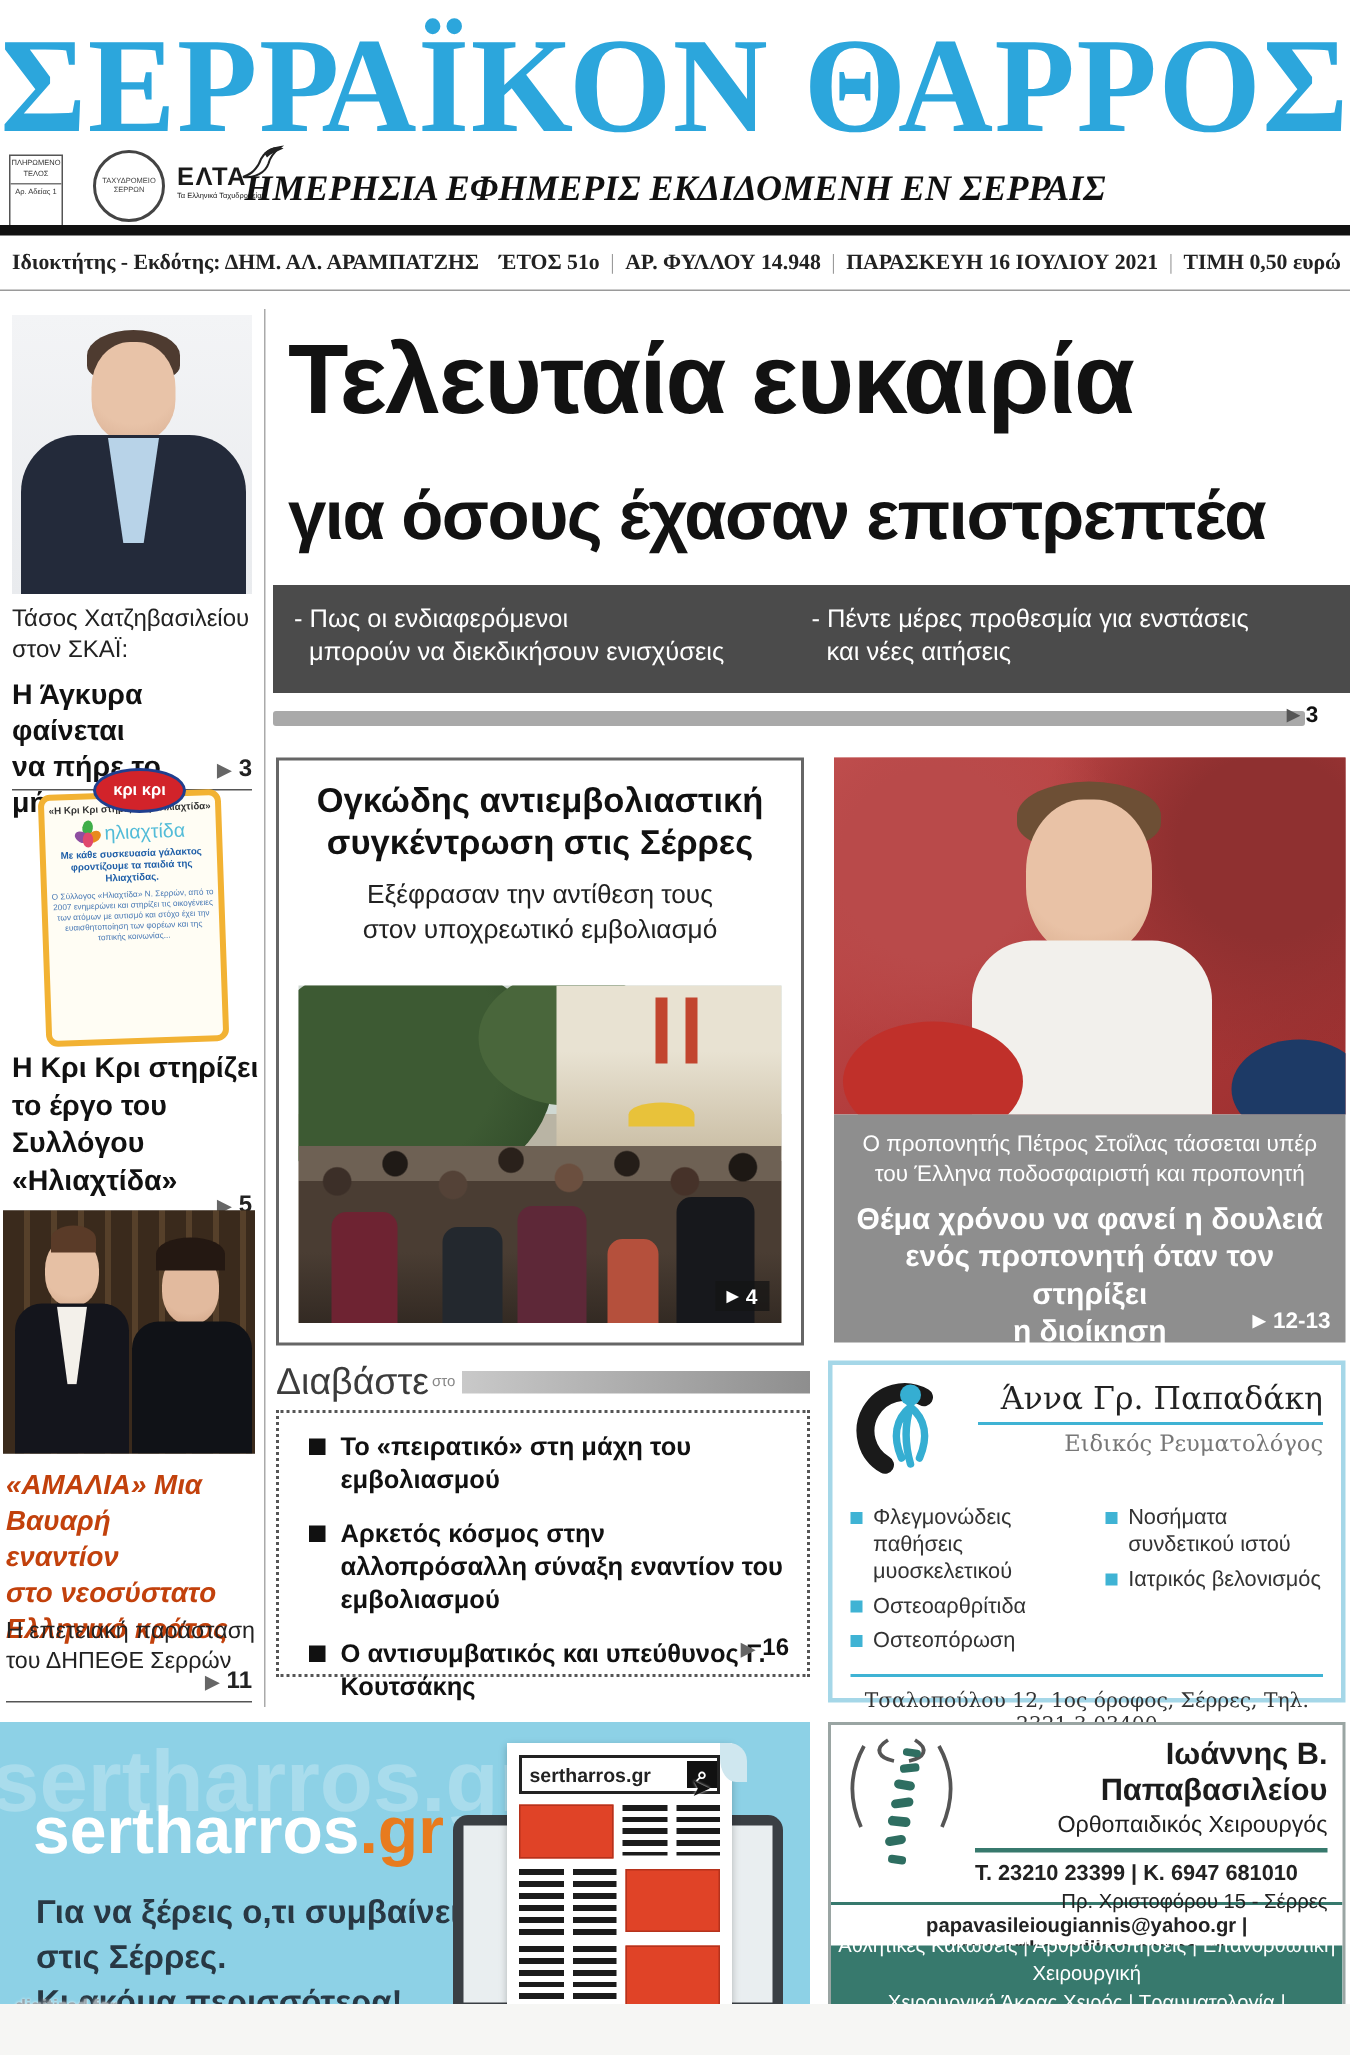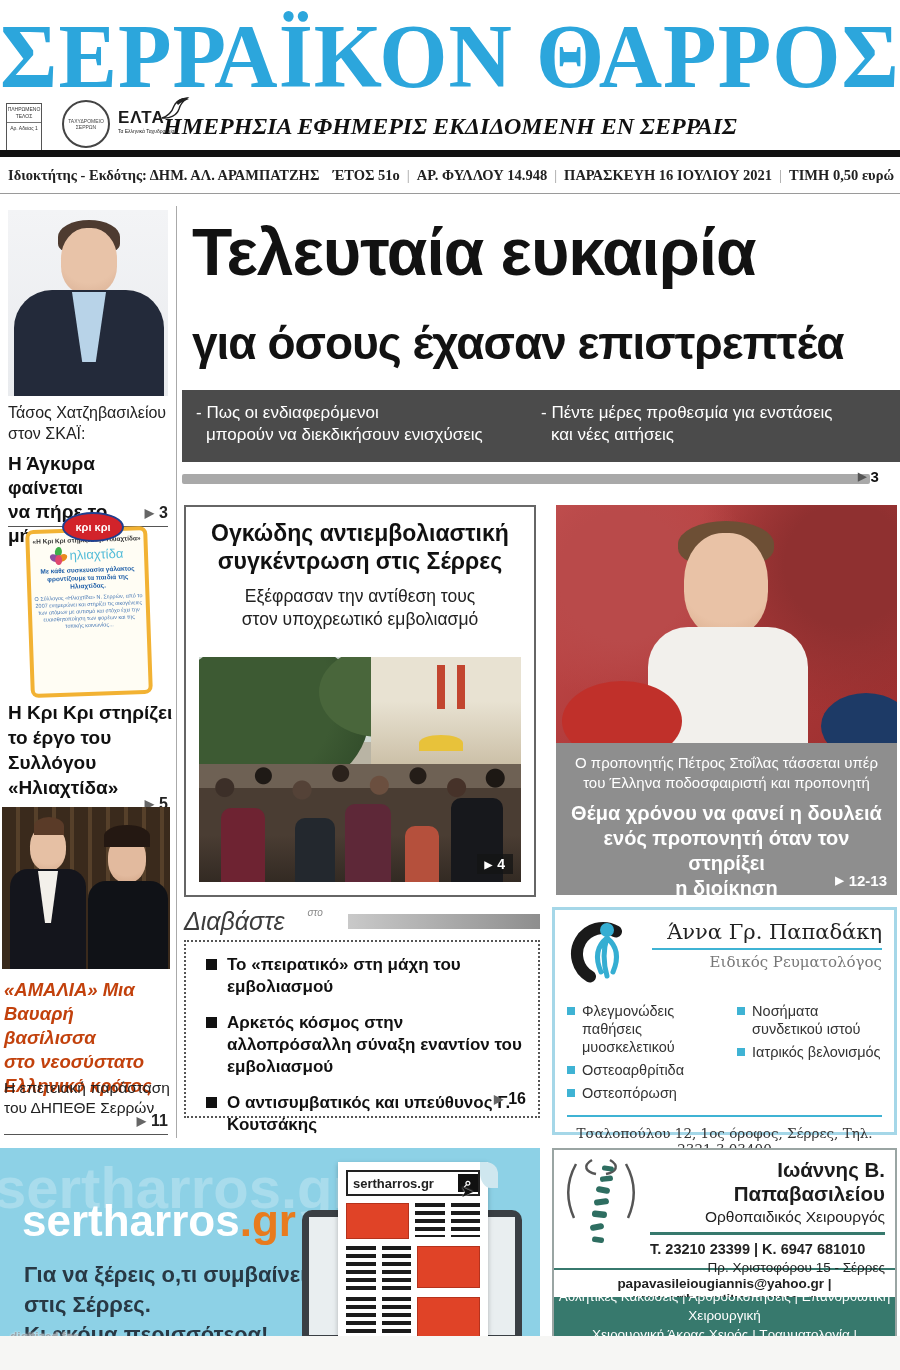--- a/index.html
+++ b/index.html
@@ -120,21 +120,21 @@
   .mic-red{position:absolute;left:6px;bottom:-18px;width:120px;height:80px;border-radius:50%;background:#c0302a;}
   .mic-blue{position:absolute;right:-14px;bottom:-16px;width:90px;height:66px;border-radius:50%;background:#1d3a66;}
   .rcap{left:556px;top:743px;width:341px;height:152px;background:#8e8e8e;color:#fff;box-sizing:border-box;padding:10px 10px 6px;}
   .rcap .c1{font-size:15px;text-align:center;line-height:20px;}
   .rcap .c2{margin-top:8px;font-size:20px;font-weight:bold;text-align:center;line-height:25px;}
   .rcap .ref{position:absolute;right:10px;bottom:6px;display:flex;gap:5px;align-items:center;font-weight:bold;font-size:15px;}
   .rcap .arr{font-size:11px;}
 
   
   .paras{left:184px;top:907px;width:356px;height:225px;}
-  .paras-head{display:flex;align-items:flex-start;gap:23px;font-style:italic;}
+  .paras-head{display:flex;align-items:center;gap:2px;}
   .paras-head .w1{font-size:25px;color:#3c3c3c;}
   .paras-head .w2{font-size:10px;color:#888;}
   .paras-head .w3{font-family:"Liberation Mono",monospace;font-size:25px;font-weight:bold;color:#111;letter-spacing:3px;}
   .paras-head .bar{flex:1;height:15px;background:linear-gradient(90deg,#c9c9c9,#8e8e8e);margin-left:2px;align-self:center;}
   .paras-box{margin-top:4px;border:2px dotted #555;height:178px;box-sizing:border-box;padding:12px 12px 4px 20px;position:relative;}
   .pitem{display:flex;gap:10px;font-weight:bold;font-size:17px;color:#111;line-height:22px;margin-bottom:14px;}
   .pitem .sq{width:11px;height:11px;background:#111;margin-top:5px;flex:none;}
   .ref16{position:absolute;right:12px;bottom:8px;display:flex;gap:5px;align-items:center;font-weight:bold;font-size:16px;color:#111;}
   .ref16 .arr{color:#666;font-size:12px;}
 
@@ -280,21 +280,21 @@
       <div style="position:absolute;left:30px;top:46px;width:20px;height:52px;background:#f3f0ea;clip-path:polygon(0 0,100% 0,65% 100%,35% 100%);"></div>
     </div>
     <div class="fig" style="left:86px;top:28px;width:80px;height:134px;">
       <div style="position:absolute;left:20px;top:0;width:38px;height:48px;border-radius:46%;background:radial-gradient(circle at 50% 40%,#e2ba9e 0 62%,#cfa284 100%);"></div>
       <div style="position:absolute;left:16px;top:-10px;width:46px;height:22px;border-radius:50% 50% 0 0;background:#241812;"></div>
       <div style="position:absolute;left:0;top:46px;width:80px;height:88px;border-radius:18px 18px 0 0;background:#101217;"></div>
     </div>
   </div>
   <div class="abs l-title3">
     <div>«ΑΜΑΛΙΑ» Μια Βαυαρή</div>
-    <div>βασίλισσα</div>
+    <div>εναντίον</div>
     <div>στο νεοσύστατο</div>
     <div>Ελληνικό κράτος</div>
   </div>
   <div class="abs l-sub3">
     <div>Η επετειακή παράσταση</div>
     <div>του ΔΗΠΕΘΕ Σερρών</div>
   </div>
   <div class="abs pageref ref3">
     <span class="arr">▶</span>
     <span>11</span>

